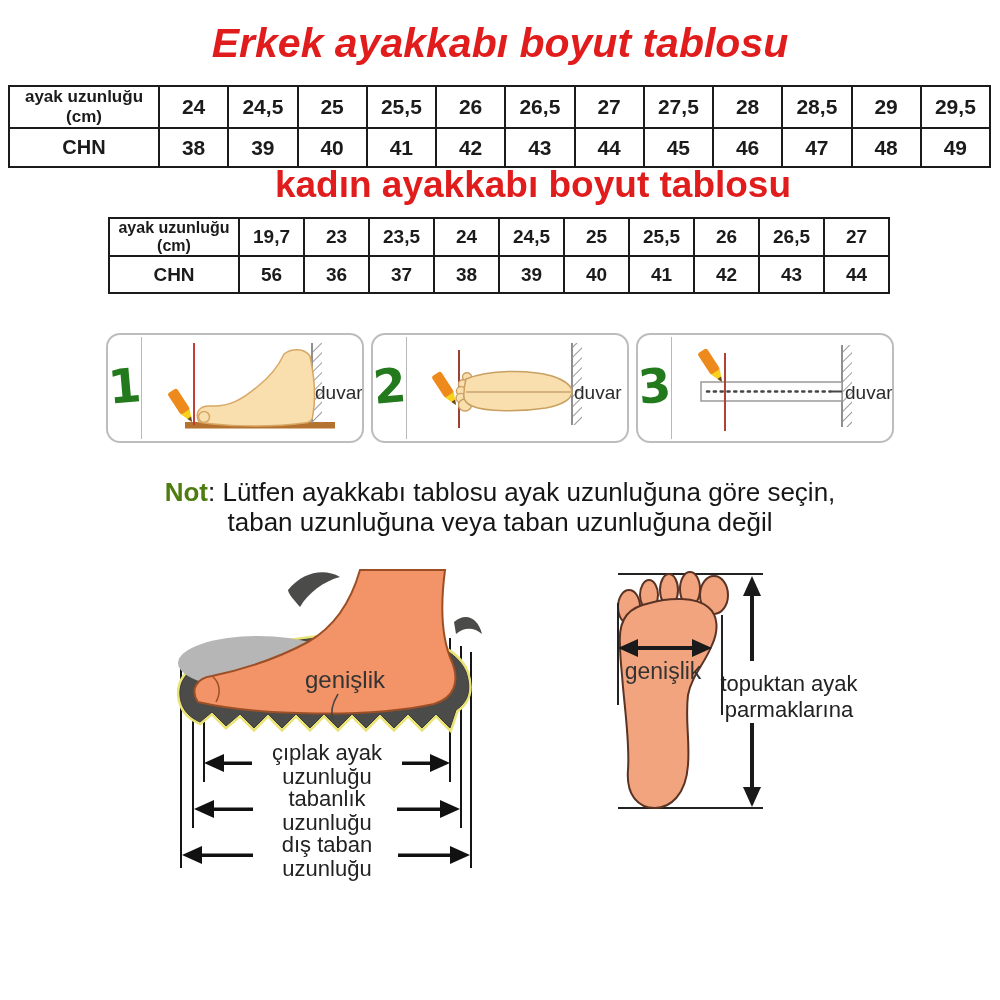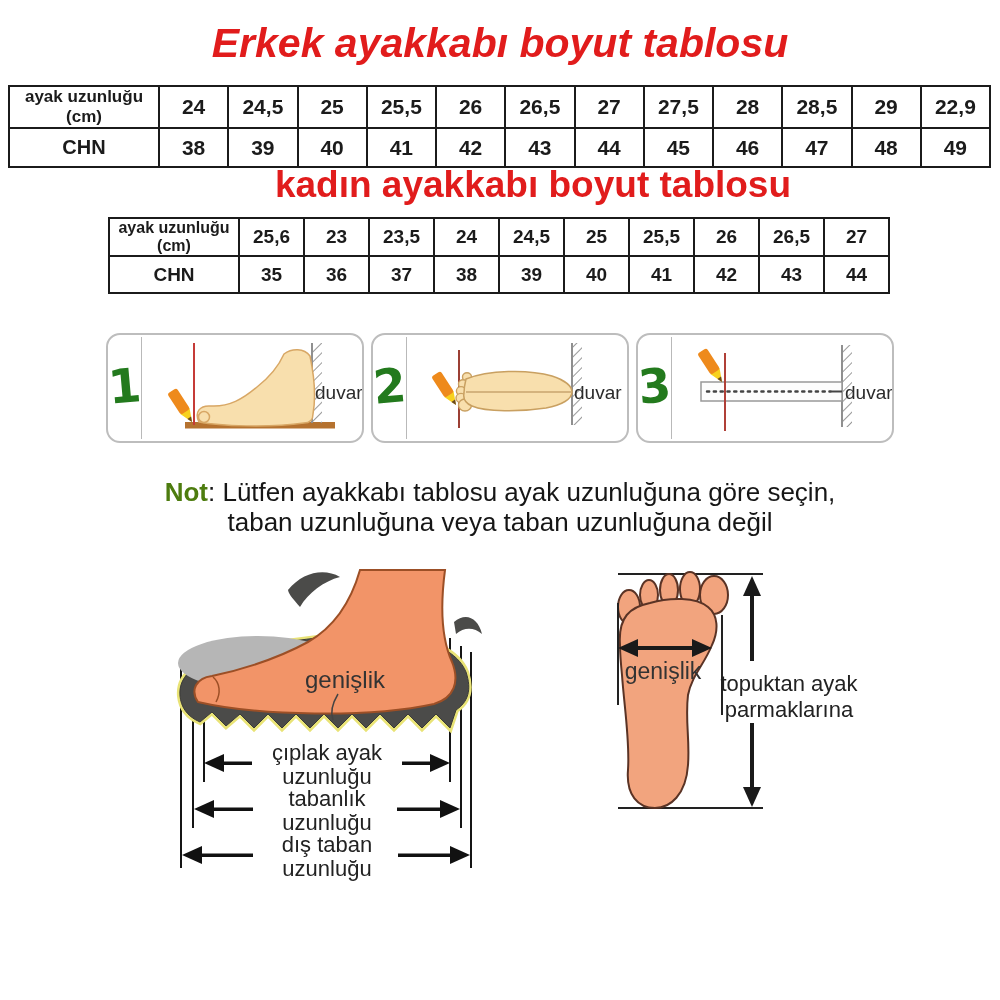--- a/index.html
+++ b/index.html
@@ -70,21 +70,21 @@
           <td>24,5</td>
           <td>25</td>
           <td>25,5</td>
           <td>26</td>
           <td>26,5</td>
           <td>27</td>
           <td>27,5</td>
           <td>28</td>
           <td>28,5</td>
           <td>29</td>
-          <td>22,9</td>
+          <td>29,5</td>
         </tr>
         <tr>
           <td class="rowhead">CHN</td>
           <td>38</td>
           <td>39</td>
           <td>40</td>
           <td>41</td>
           <td>42</td>
           <td>43</td>
           <td>44</td>
@@ -93,34 +93,34 @@
           <td>47</td>
           <td>48</td>
           <td>49</td>
         </tr>
       </tbody>
   </table>
   <table id="women-table" class="size-table">
     <tbody>
         <tr>
           <td class="rowhead">ayak uzunluğu (cm)</td>
-          <td>25,6</td>
+          <td>19,7</td>
           <td>23</td>
           <td>23,5</td>
           <td>24</td>
           <td>24,5</td>
           <td>25</td>
           <td>25,5</td>
           <td>26</td>
           <td>26,5</td>
           <td>27</td>
         </tr>
         <tr>
           <td class="rowhead">CHN</td>
-          <td>35</td>
+          <td>56</td>
           <td>36</td>
           <td>37</td>
           <td>38</td>
           <td>39</td>
           <td>40</td>
           <td>41</td>
           <td>42</td>
           <td>43</td>
           <td>44</td>
         </tr>

